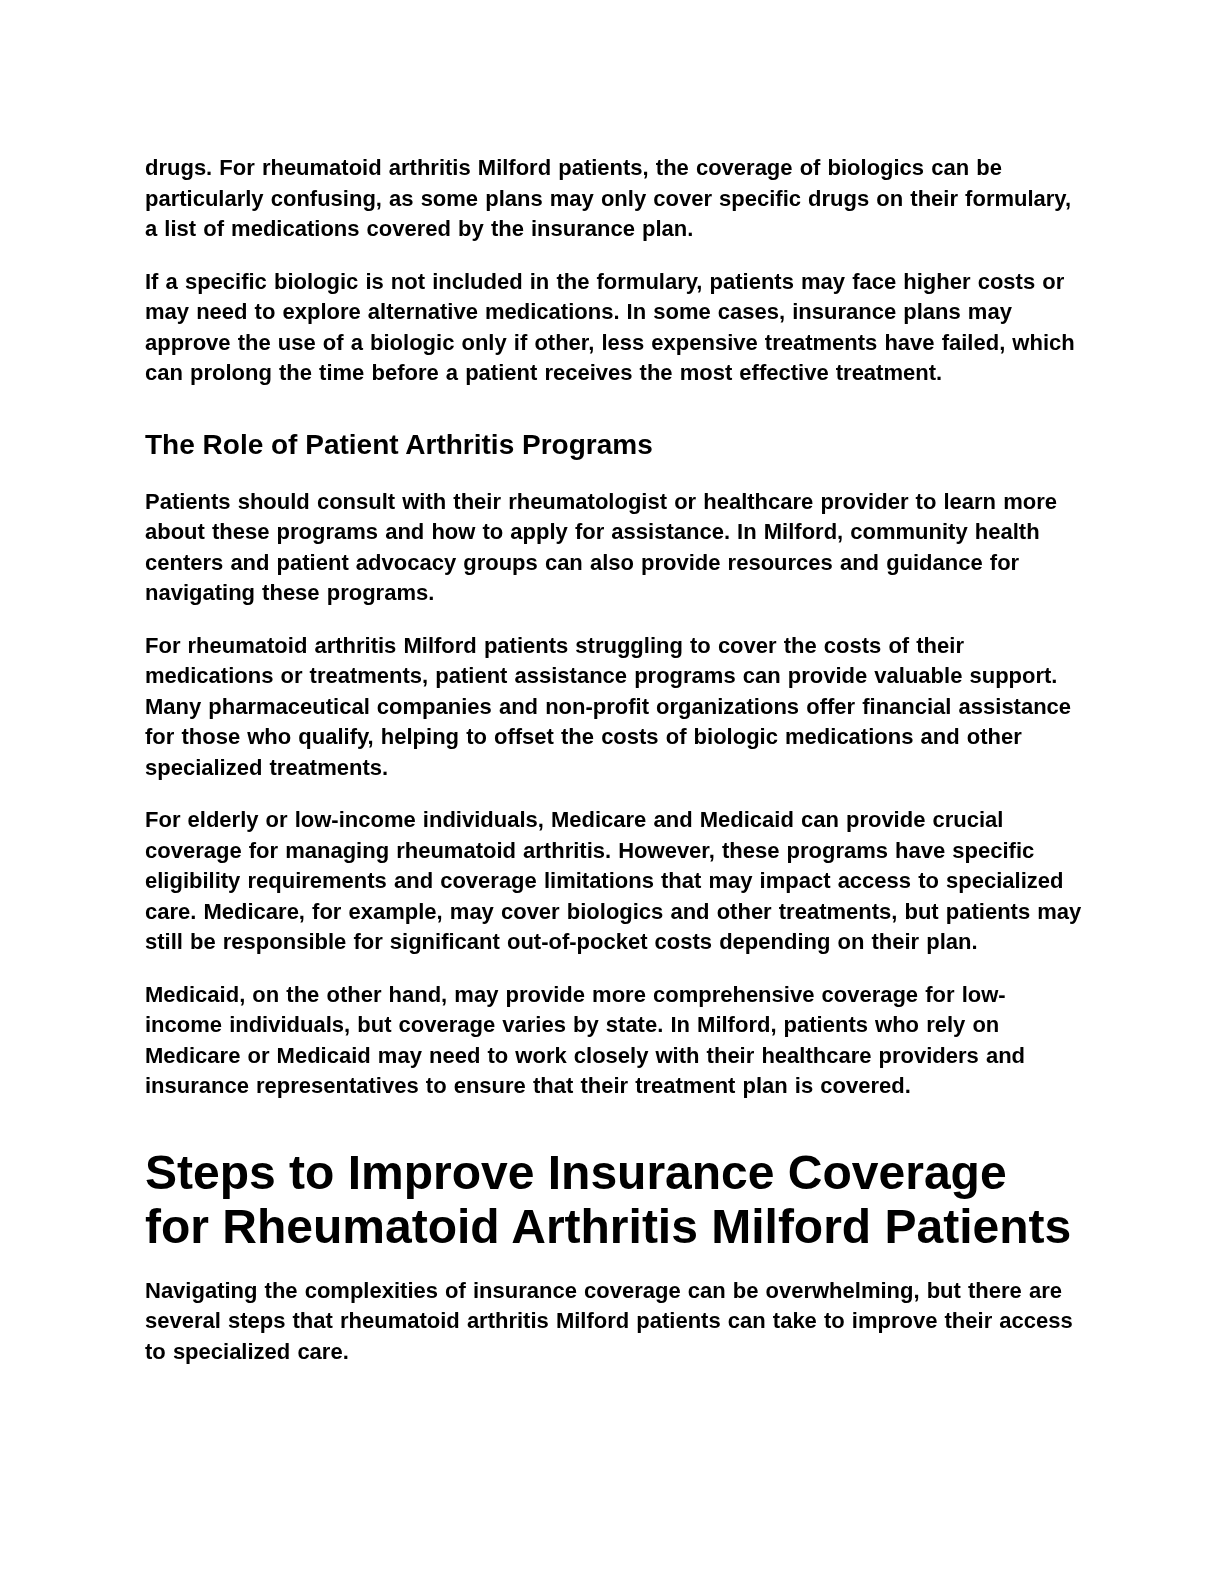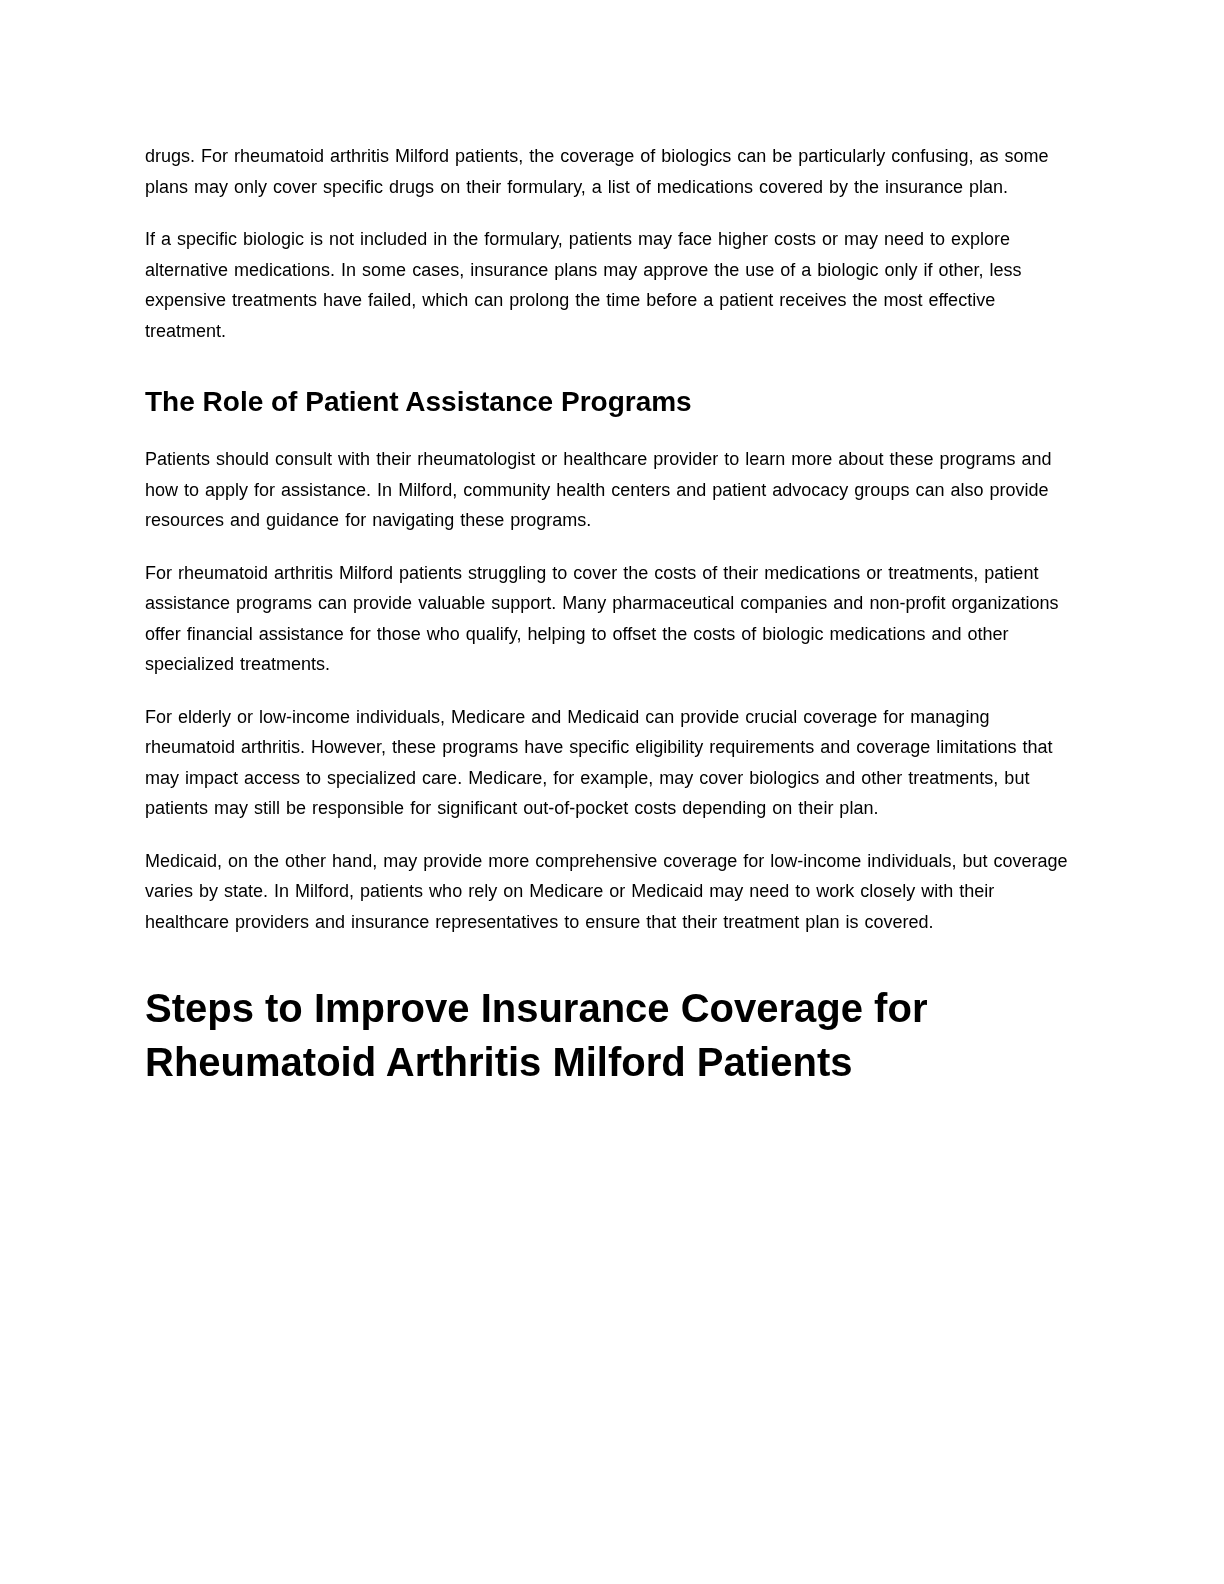--- a/index.html
+++ b/index.html
@@ -12,55 +12,56 @@
     width: 1224px;
     height: 1584px;
     box-sizing: border-box;
     background: #ffffff;
     padding: 141px 142px 0 145px;
     font-family: "Liberation Sans", "DejaVu Sans", sans-serif;
     color: #000000;
     overflow: hidden;
   }
   .doc-paragraph {
-    font-size: 18px;
+    font-size: 22px;
     line-height: 30.5px;
-    margin: 0 0 22px 0;
-    font-weight: 400;
+    margin: 12px 0 22px 0;
+    font-weight: 700;
     word-spacing: 1px;
   }
   .doc-h2 {
     font-size: 28px;
     line-height: 36px;
     font-weight: 700;
     margin: 38px 0 24px 0;
   }
   .doc-h1 {
-    font-size: 40px;
+    font-size: 48px;
     line-height: 54px;
     font-weight: 700;
     margin: 44px 0 22px 0;
   }
 </style>
 </head>
 <body>
 
 <main class="page">
 
   <p class="doc-paragraph">drugs. For rheumatoid arthritis Milford patients, the coverage of biologics can be particularly confusing, as some plans may only cover specific drugs on their formulary, a list of medications covered by the insurance plan.</p>
 
   <p class="doc-paragraph">If a specific biologic is not included in the formulary, patients may face higher costs or may need to explore alternative medications. In some cases, insurance plans may approve the use of a biologic only if other, less expensive treatments have failed, which can prolong the time before a patient receives the most effective treatment.</p>
 
-  <h2 class="doc-h2">The Role of Patient Assistance Programs</h2>
+  <h2 class="doc-h2">The Role of Patient Arthritis Programs</h2>
 
   <p class="doc-paragraph">Patients should consult with their rheumatologist or healthcare provider to learn more about these programs and how to apply for assistance. In Milford, community health centers and patient advocacy groups can also provide resources and guidance for navigating these programs.</p>
 
   <p class="doc-paragraph">For rheumatoid arthritis Milford patients struggling to cover the costs of their medications or treatments, patient assistance programs can provide valuable support. Many pharmaceutical companies and non-profit organizations offer financial assistance for those who qualify, helping to offset the costs of biologic medications and other specialized treatments.</p>
 
 
   <p class="doc-paragraph">For elderly or low-income individuals, Medicare and Medicaid can provide crucial coverage for managing rheumatoid arthritis. However, these programs have specific eligibility requirements and coverage limitations that may impact access to specialized care. Medicare, for example, may cover biologics and other treatments, but patients may still be responsible for significant out-of-pocket costs depending on their plan.</p>
 
   <p class="doc-paragraph">Medicaid, on the other hand, may provide more comprehensive coverage for low-income individuals, but coverage varies by state. In Milford, patients who rely on Medicare or Medicaid may need to work closely with their healthcare providers and insurance representatives to ensure that their treatment plan is covered.</p>
 
   <h1 class="doc-h1">Steps to Improve Insurance Coverage for Rheumatoid Arthritis Milford Patients</h1>
 
+  <p class="doc-paragraph">Navigating the complexities of insurance coverage can be overwhelming, but there are several steps that rheumatoid arthritis Milford patients can take to improve their access to specialized care.</p>
 
 </main>
 
 </body></html>

